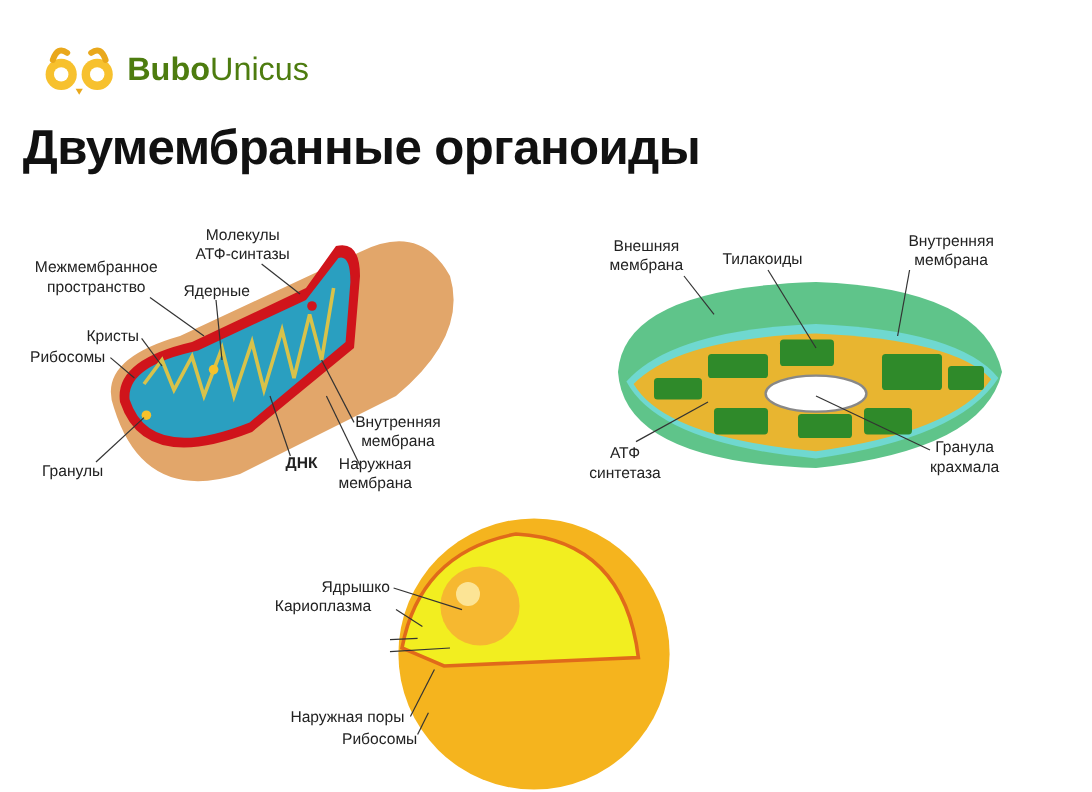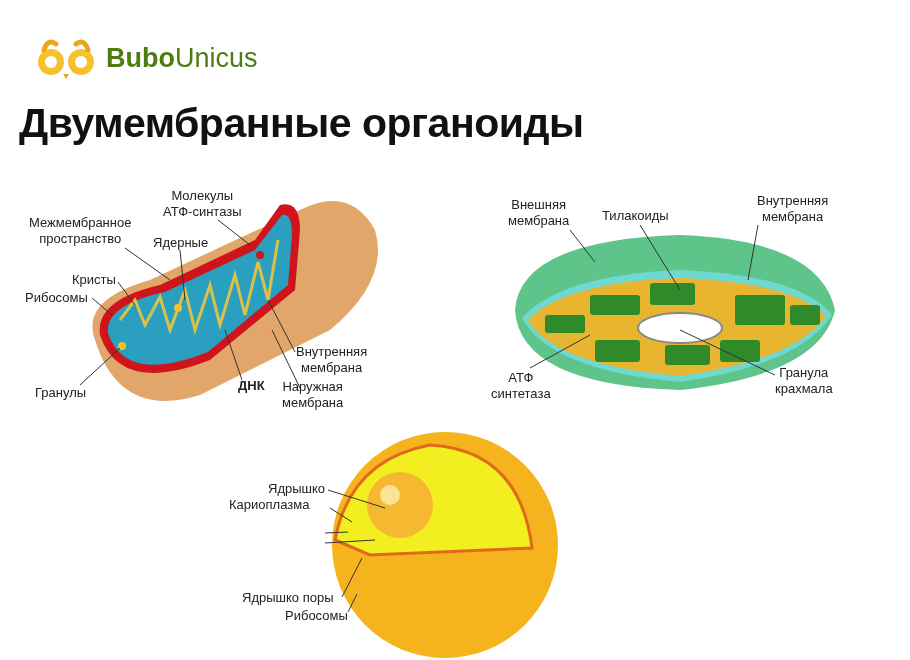--- a/index.html
+++ b/index.html
@@ -130,14 +130,14 @@
   <div>АТФ</div>
     <div>синтетаза</div>
 </div>
 <div class="lbl c" style="left:775px;top:365px;">
   <div>Гранула</div>
     <div>крахмала</div>
 </div>
 
 <div class="lbl" style="left:268px;top:481px;">Ядрышко</div>
 <div class="lbl" style="left:229px;top:497px;text-align:right;">Кариоплазма</div>
-<div class="lbl" style="left:242px;top:590px;">Ядрышко поры</div>
+<div class="lbl" style="left:242px;top:590px;">Наружная поры</div>
 <div class="lbl" style="left:285px;top:608px;">Рибосомы</div>
 
 </body></html>

